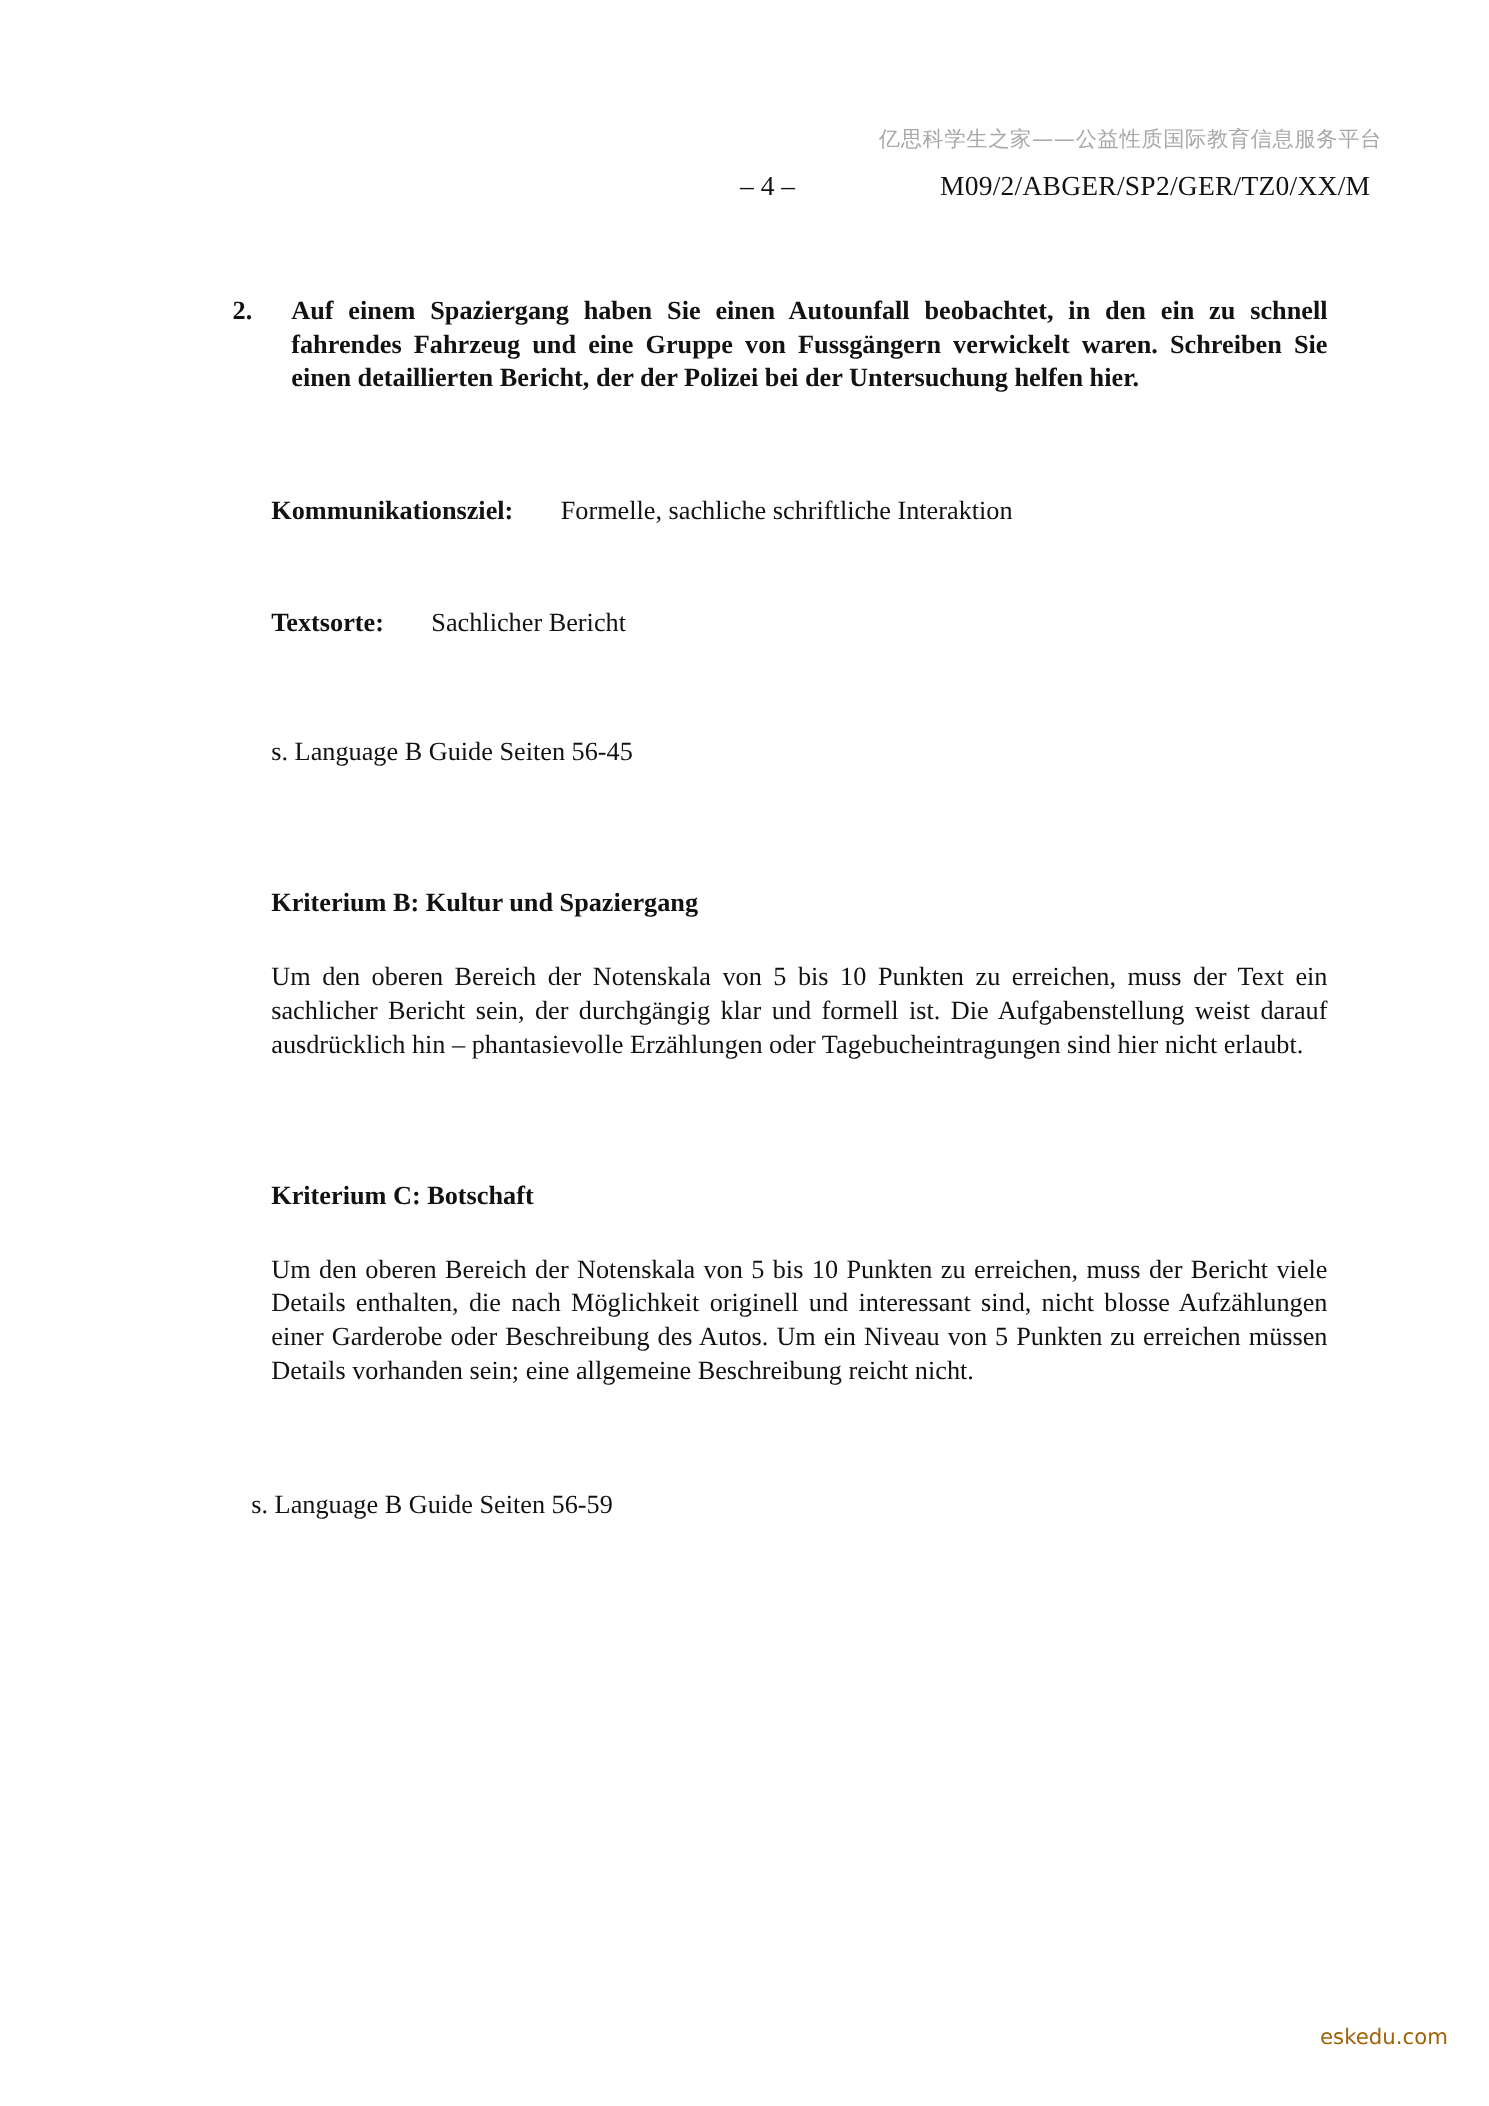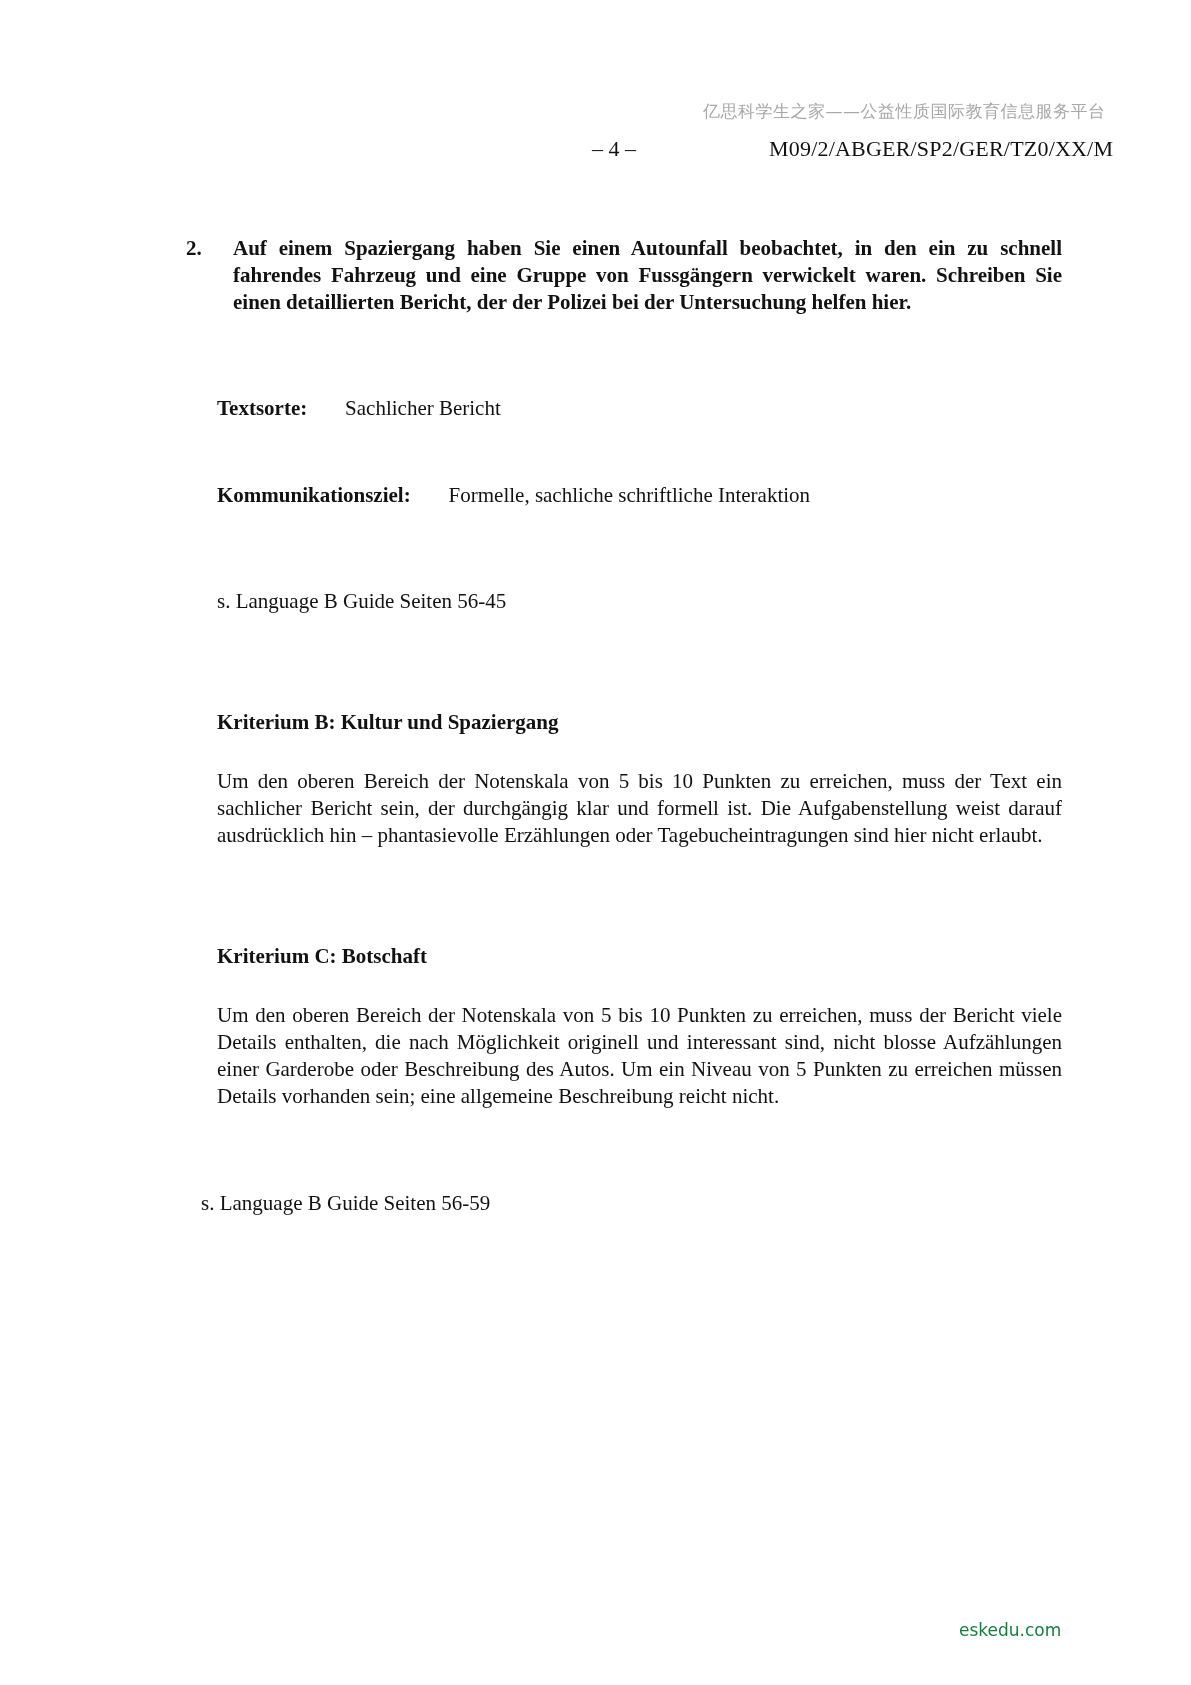--- a/index.html
+++ b/index.html
@@ -28,21 +28,21 @@
   .page-num {
     position: absolute;
     top: 88px;
     left: 544px;
     font-size: 22px;
     white-space: nowrap;
   }
   .paper-code {
     position: absolute;
     top: 88px;
-    left: 721px;
+    left: 704px;
     font-size: 22px;
     letter-spacing: 0.2px;
     white-space: nowrap;
   }
   
   .content {
     position: absolute;
     top: 155px;
     left: 106px;
     width: 972px;
@@ -71,24 +71,24 @@
   .section .heading { font-weight: bold; }
   .section .body {
     text-align: justify;
     text-align-last: left;
   }
   .guide-ref { }
   
   .wm-bottom {
     position: absolute;
     top: 1572px;
-    left: 911px;
+    left: 1008px;
     font-family: "DejaVu Sans", "Liberation Sans", sans-serif;
     font-size: 17px;
-    color: #15803d;
+    color: #a16207;
     white-space: nowrap;
   }
 </style>
 </head>
 <body>
 
 <div class="page">
 
   <div class="wm-top">亿思科学生之家——公益性质国际教育信息服务平台</div>
 
@@ -96,26 +96,26 @@
 
   <div class="paper-code">M09/2/ABGER/SP2/GER/TZ0/XX/M</div>
 
   <div class="content">
 
     <div class="q-row">
       <div class="q-num">2.</div>
       <div class="q-text">Auf einem Spaziergang haben Sie einen Autounfall beobachtet, in den ein zu schnell fahrendes Fahrzeug und eine Gruppe von Fussgängern verwickelt waren.  Schreiben Sie einen detaillierten Bericht, der der Polizei bei der Untersuchung helfen hier.</div>
     </div>
 
+    <div class="label-line indent mb31">
+      <span class="bold lbl">Kommunikationsziel:</span><span>Formelle, sachliche schriftliche Interaktion</span>
+    </div>
+
     <div class="label-line indent">
       <span class="bold lbl">Textsorte:</span><span>Sachlicher Bericht</span>
-    </div>
-
-    <div class="label-line indent mb31">
-      <span class="bold lbl">Kommunikationsziel:</span><span>Formelle, sachliche schriftliche Interaktion</span>
     </div>
 
     <div class="section indent">
       <div class="body-line">s. Language B Guide Seiten 56-45</div>
     </div>
 
     <div class="section indent">
       <div class="heading">Kriterium B: Kultur und Spaziergang</div>
       <div class="body">Um den oberen Bereich der Notenskala von 5 bis 10 Punkten zu erreichen, muss der Text ein sachlicher Bericht sein, der durchgängig klar und formell ist.  Die Aufgabenstellung weist darauf ausdrücklich hin – phantasievolle Erzählungen oder Tagebucheintragungen sind hier nicht erlaubt.</div>
     </div>

